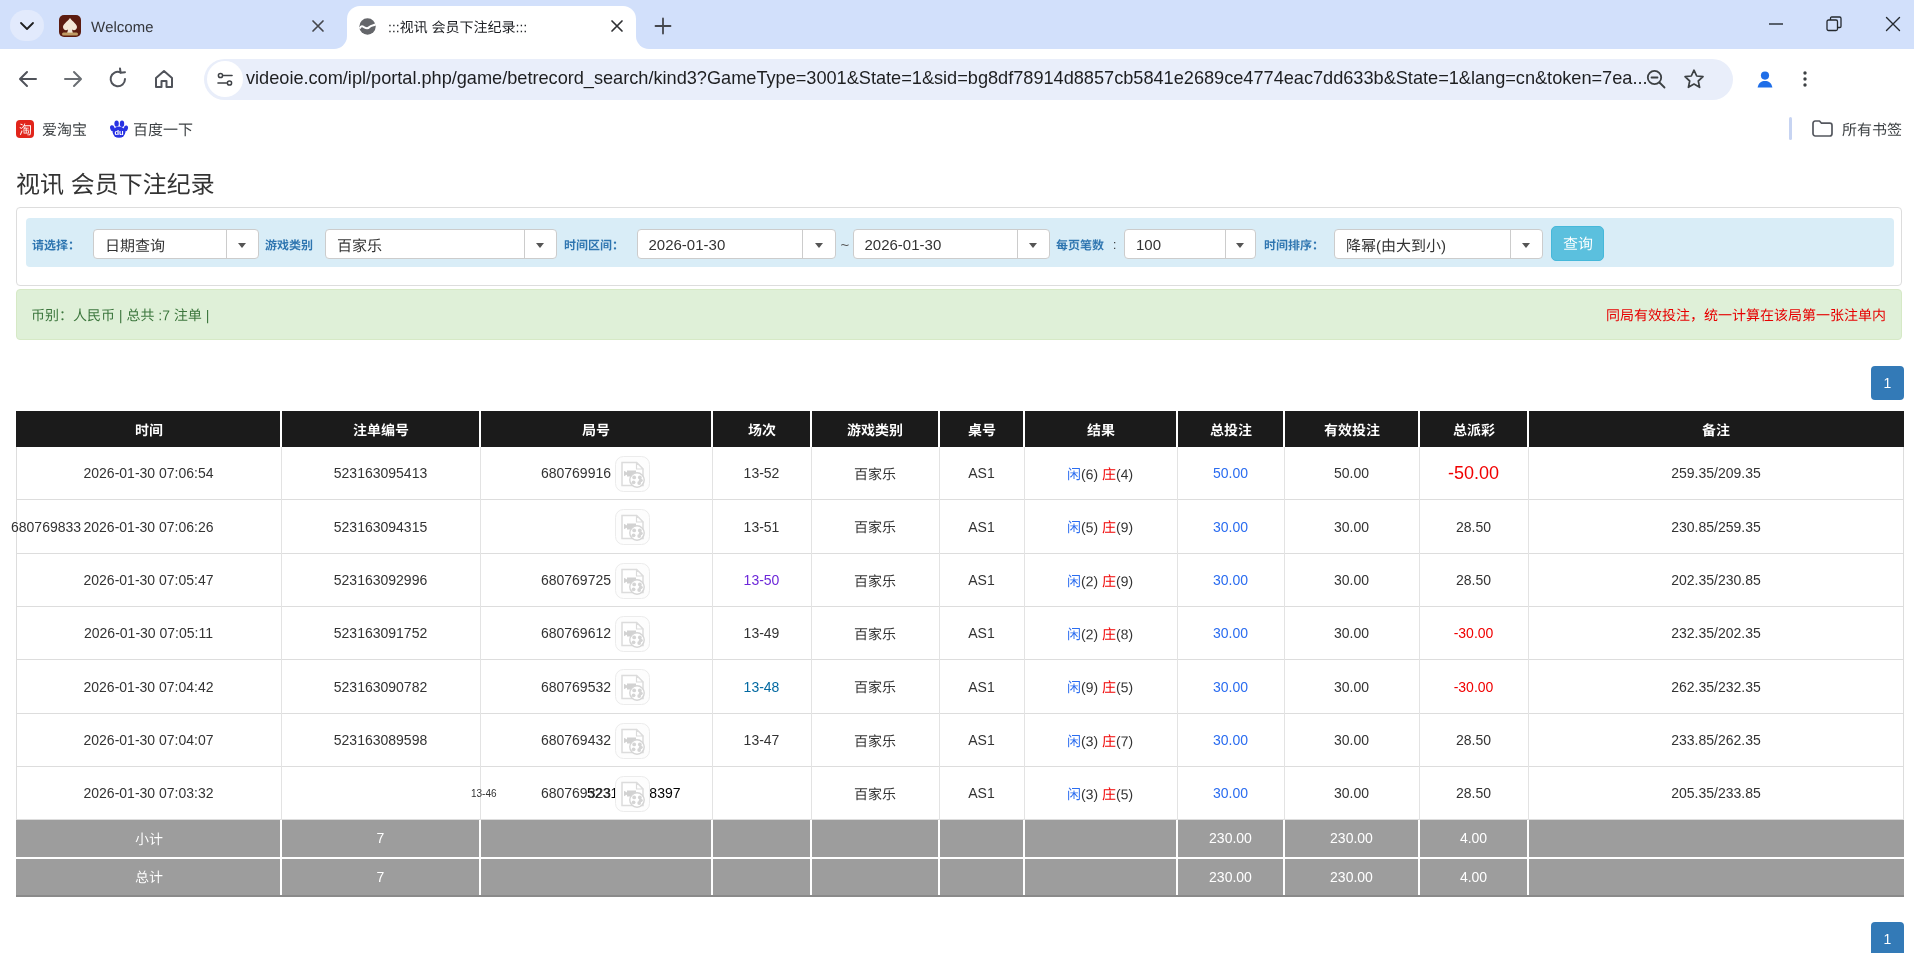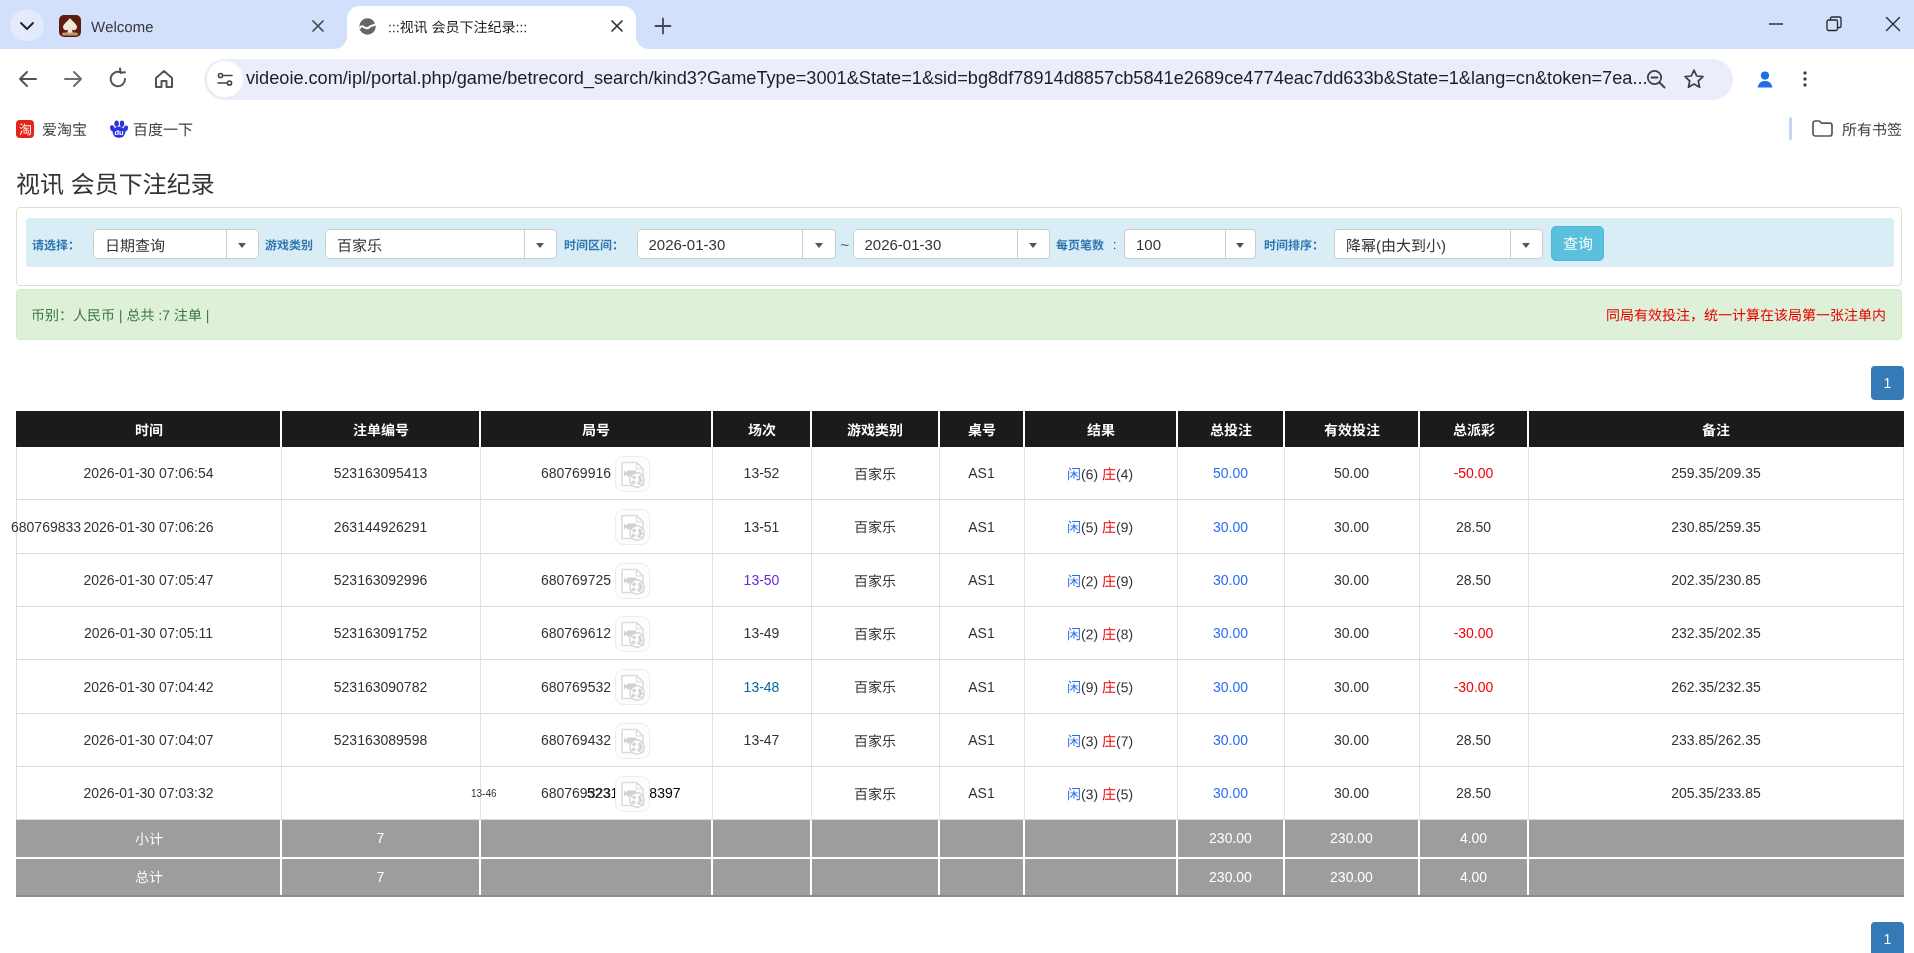--- a/index.html
+++ b/index.html
@@ -504,24 +504,24 @@
       <use href="#g98" transform="translate(35.00 12.18) scale(0.014000)"></use>
     </g>
     <g fill="#333">
       <use href="#g50" transform="translate(49.00 12.18) scale(0.006836)"></use>
       <use href="#g99" transform="translate(53.66 12.18) scale(0.006836)"></use>
       <use href="#g55" transform="translate(61.45 12.18) scale(0.006836)"></use>
     </g>
   </svg>
 <div style="position:absolute;left:930.5px;top:463px;width:600px;height:21px;line-height:21px;font-size:14px;font-weight:normal;color:#2a6cf0;text-align:center;letter-spacing:0px;white-space:pre;">50.00</div>
 <div style="position:absolute;left:1051.5px;top:463px;width:600px;height:21px;line-height:21px;font-size:14px;font-weight:normal;color:#333;text-align:center;letter-spacing:0px;white-space:pre;">50.00</div>
-<div style="position:absolute;left:1173.5px;top:463px;width:600px;height:21px;line-height:21px;font-size:14px;font-weight:normal;color:#f00000;text-align:center;letter-spacing:0px;white-space:pre;">-50.00</div>
+<div style="position:absolute;left:1173.5px;top:463px;width:600px;height:21px;line-height:21px;font-size:18px;font-weight:normal;color:#f00000;text-align:center;letter-spacing:0px;white-space:pre;">-50.00</div>
 <div style="position:absolute;left:1416px;top:463px;width:600px;height:21px;line-height:21px;font-size:14px;font-weight:normal;color:#333;text-align:center;letter-spacing:0px;white-space:pre;">259.35/209.35</div>
 <div style="position:absolute;left:-151.5px;top:516.5px;width:600px;height:21px;line-height:21px;font-size:14px;font-weight:normal;color:#333;text-align:center;letter-spacing:0px;white-space:pre;">2026-01-30 07:06:26</div>
-<div style="position:absolute;left:80.5px;top:516.5px;width:600px;height:21px;line-height:21px;font-size:14px;font-weight:normal;color:#333;text-align:center;letter-spacing:0px;white-space:pre;">263144926291</div>
+<div style="position:absolute;left:80.5px;top:516.5px;width:600px;height:21px;line-height:21px;font-size:14px;font-weight:normal;color:#333;text-align:center;letter-spacing:0px;white-space:pre;">523163094315</div>
 <div style="position:absolute;left:11px;top:516.5px;width:600px;height:21px;line-height:21px;font-size:14px;font-weight:normal;color:#333;letter-spacing:0px;white-space:pre;">680769833</div>
 <svg class="tx" style="left:615px;top:509px;" width="35" height="36" viewBox="0 0 35 36">
     <rect x="0.5" y="0.5" width="34" height="35" rx="8" fill="#fdfdfd" stroke="#ececec"></rect>
     <path d="M7 6.5 L21.5 6.5 L28 13 L28 29.5 L7 29.5 Z" fill="#fff" stroke="#dcdcdc" stroke-width="1.5"></path>
     <path d="M21.5 6.5 L21.5 13 L28 13 Z" fill="#fff" stroke="#dcdcdc" stroke-width="1.2" stroke-linejoin="round"></path>
     <path d="M12 14.5 L21 14.5 L21 20.5 L12 20.5 Z M12 16.5 L9 14.8 L9 20.2 L12 18.5 Z" fill="#d2d2d2"></path>
     <circle cx="22" cy="24" r="7.2" fill="#fff" stroke="#d5d5d5" stroke-width="1.4"></circle>
     <circle cx="19.2" cy="21.4" r="1.9" fill="#d5d5d5"></circle>
     <circle cx="24.8" cy="21.4" r="1.9" fill="#d5d5d5"></circle>
     <circle cx="18.6" cy="26.3" r="1.9" fill="#d5d5d5"></circle>

